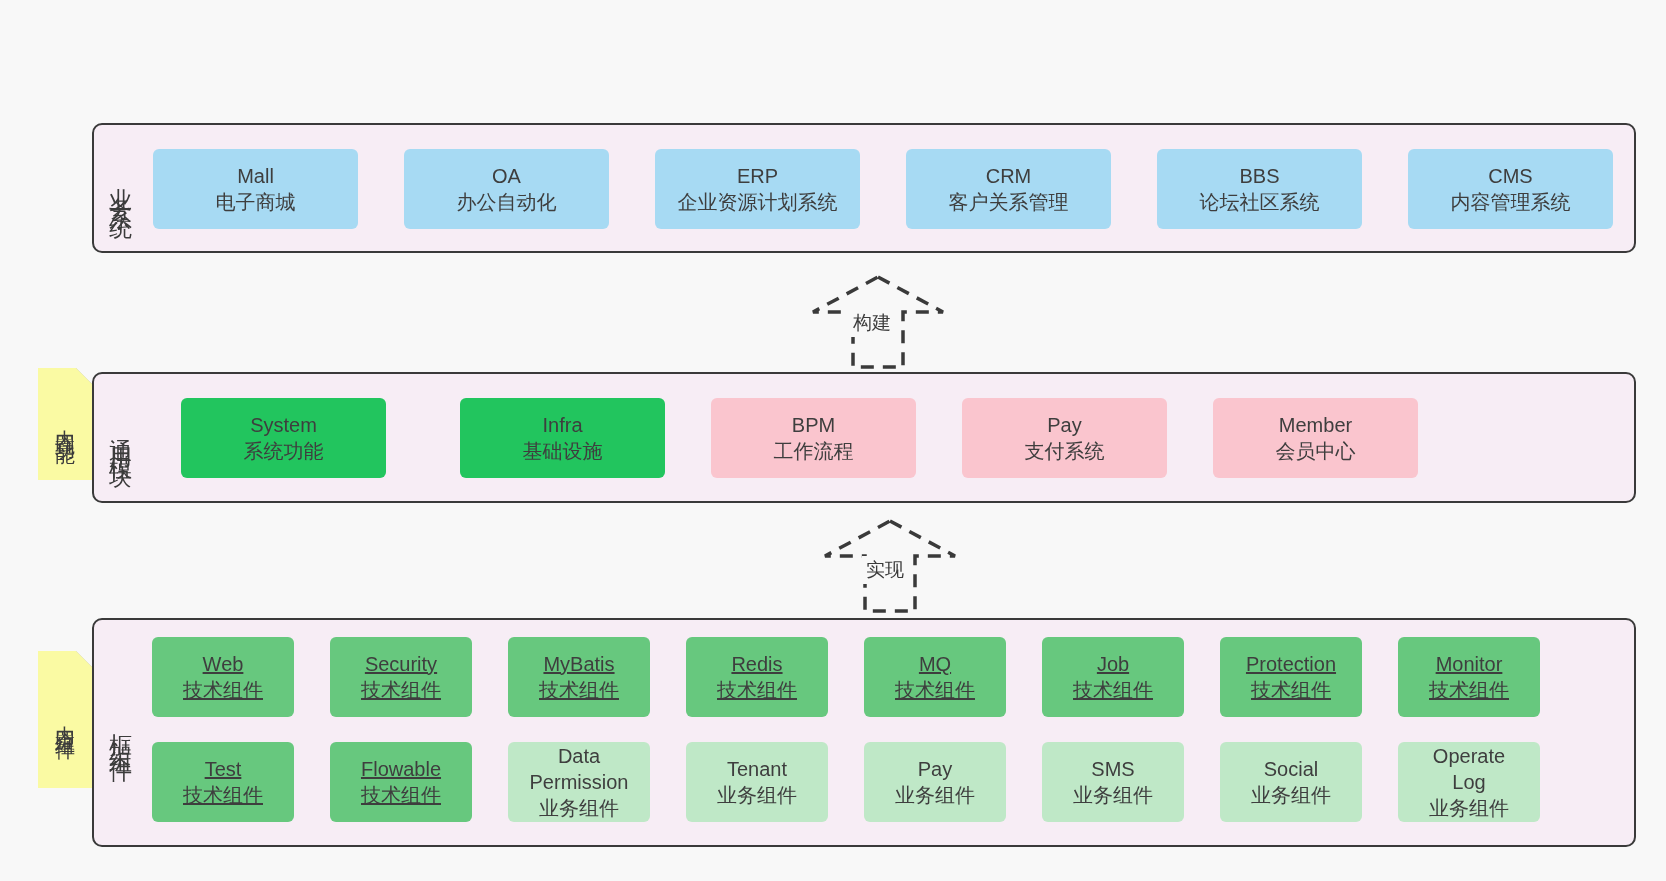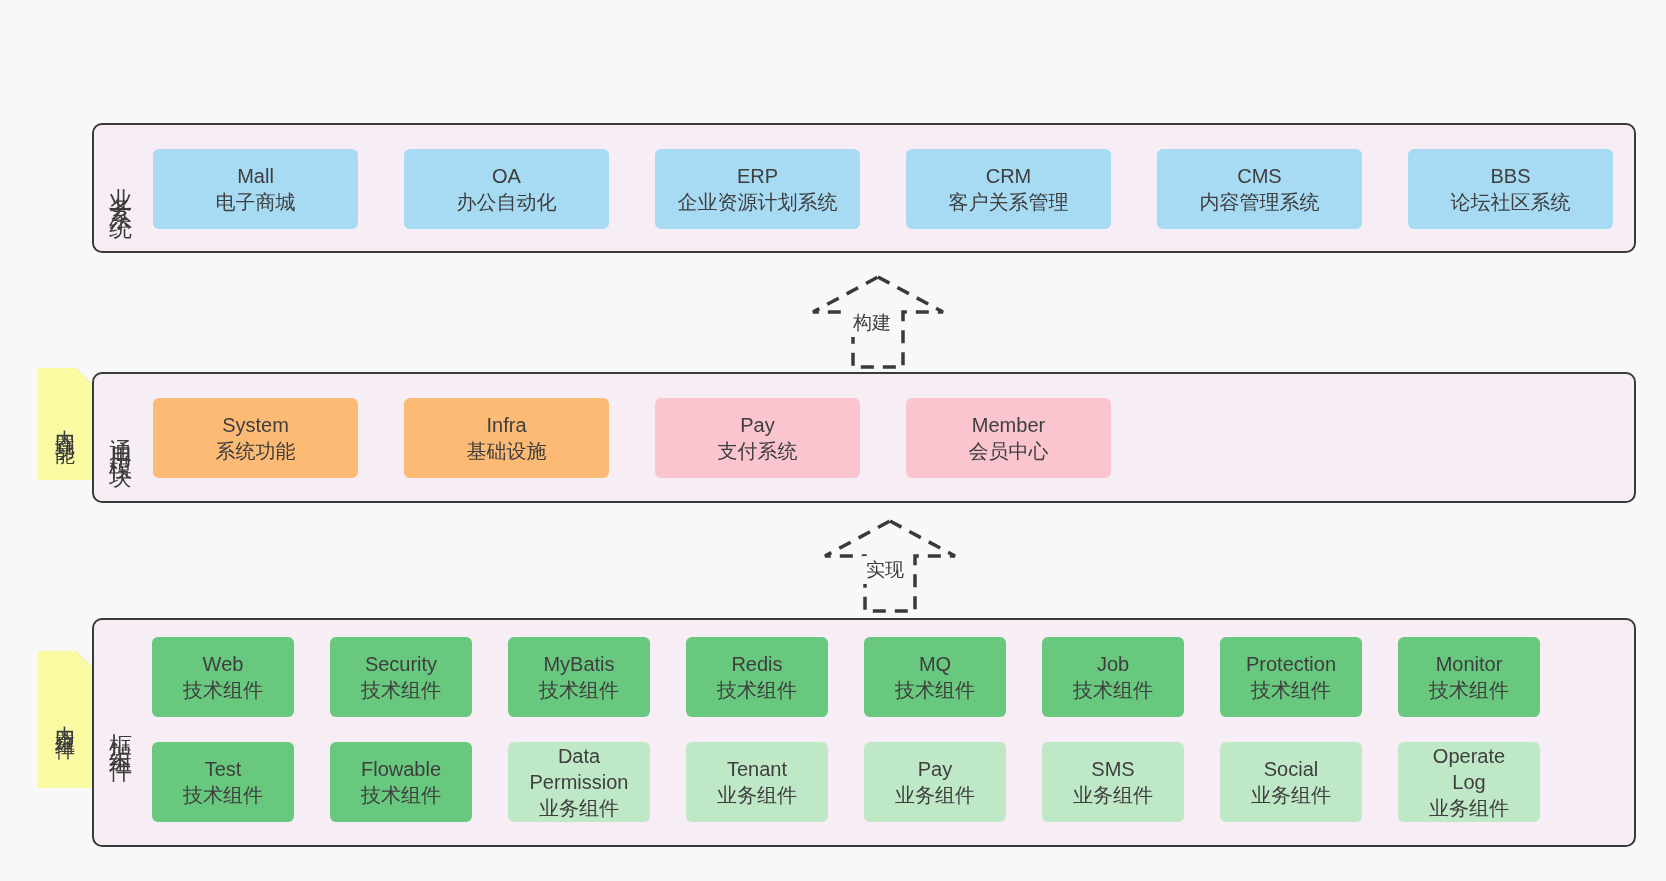--- a/index.html
+++ b/index.html
@@ -29,23 +29,23 @@
   .row-sm-2 { left:58px; top:122px; gap:36px; }
   .box {
     border-radius:6px; box-sizing:border-box;
     display:flex; flex-direction:column; align-items:center; justify-content:center;
     text-align:center; font-size:20px; line-height:26px; color:#3e3e3e;
     padding:0 20px;
   }
   .box-lg { width:205px; height:80px; }
   .box-sm { width:142px; height:80px; }
   .c-blue        { background:#a7daf3; }
-  .c-red         { background:#fdba74; }
+  .c-red         { background:#22c55e;margin-left:28px; }
   .c-pink        { background:#fac5ce; }
-  .c-green       { background:#67c87e; }
+  .c-green       { background:#67c87e;text-decoration:underline; }
   .c-green-light { background:#bfe8c7; }
   .tab {
     position:absolute; left:38px; width:56px; background:#fafaa3; z-index:1;
     display:flex; align-items:center; justify-content:center;
     writing-mode:vertical-rl; text-orientation:upright;
     font-size:20px; letter-spacing:5px; color:#3b3b3b;
     clip-path:polygon(0 0, calc(100% - 18px) 0, 100% 18px, 100% 100%, 0 100%);
   }
   #tab-features   { top:368px; height:112px; }
   #tab-components { top:651px; height:137px; }
@@ -81,26 +81,26 @@
       </div>
       <div class="box box-lg c-blue">
         <div>ERP</div>
         <div>企业资源计划系统</div>
       </div>
       <div class="box box-lg c-blue">
         <div>CRM</div>
         <div>客户关系管理</div>
       </div>
       <div class="box box-lg c-blue">
+        <div>BBS</div>
+        <div>论坛社区系统</div>
+      </div>
+      <div class="box box-lg c-blue">
         <div>CMS</div>
         <div>内容管理系统</div>
-      </div>
-      <div class="box box-lg c-blue">
-        <div>BBS</div>
-        <div>论坛社区系统</div>
       </div>
     </div>
   </div>
 
   <div class="arrow" id="arrow-build">
     <svg viewBox="0 0 140 96" width="140" height="96">
       <path d="M70 3 L135 38 L95 38 L95 93 L45 93 L45 38 L5 38 Z" fill="none" stroke="#3a3a3a" stroke-width="3.5" stroke-dasharray="13 9"></path>
     </svg>
   </div>
   <div class="arrow-label" id="arrow-build-label">构建</div>
@@ -115,20 +115,24 @@
     <div class="row row-lg">
       <div class="box box-lg c-red">
         <div>System</div>
         <div>系统功能</div>
       </div>
       <div class="box box-lg c-red">
         <div>Infra</div>
         <div>基础设施</div>
       </div>
       <div class="box box-lg c-pink">
+        <div>BPM</div>
+        <div>工作流程</div>
+      </div>
+      <div class="box box-lg c-pink">
         <div>Pay</div>
         <div>支付系统</div>
       </div>
       <div class="box box-lg c-pink">
         <div>Member</div>
         <div>会员中心</div>
       </div>
     </div>
   </div>
 

